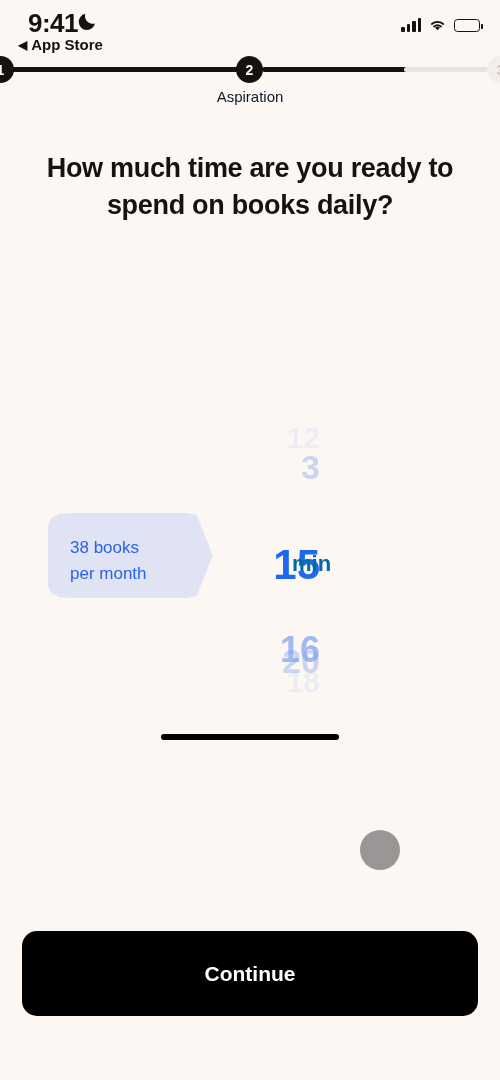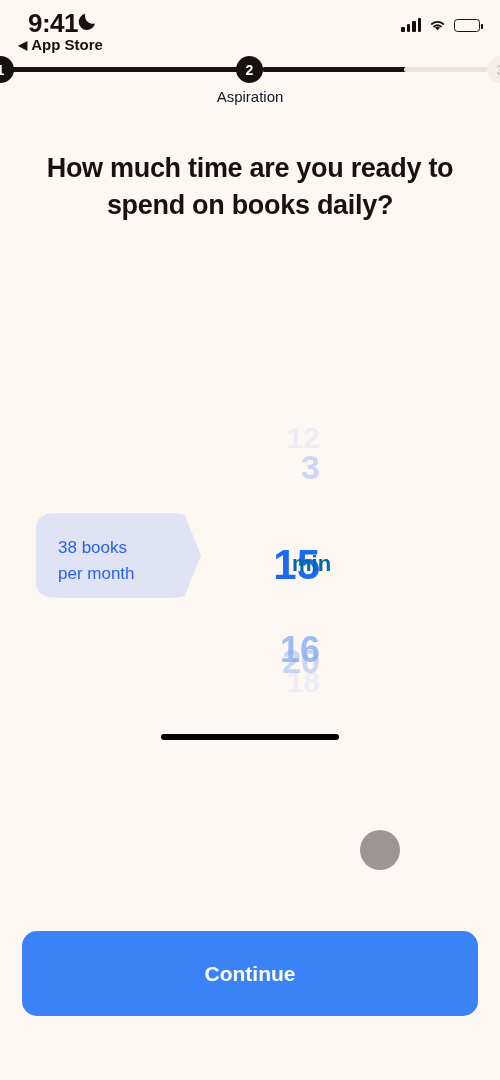--- a/index.html
+++ b/index.html
@@ -117,21 +117,21 @@
   .pr-5 { top:212px; height:48px; font-size:34px; opacity:0.40; line-height:48px; }
   .pr-6 { top:238px; height:38px; font-size:30px; opacity:0.12; line-height:38px; }
 
   .picker-unit {
     position:absolute; left:292px; top:126px;
     font-size:22px; font-weight:bold; color:#0369a1;
   }
 
   
   .callout {
-    position:absolute; left:36px; top:513px;
+    position:absolute; left:48px; top:513px;
     width:165px; height:85px;
   }
   .callout-shape {
     position:absolute; inset:0;
     background:#DFE3F4;
     clip-path: polygon(
       0% 14%, 2% 6%, 7% 1%, 14% 0%,
       84% 0%, 90% 2%, 100% 50%,
       90% 98%, 84% 100%, 14% 100%,
       7% 99%, 2% 94%, 0% 86%
@@ -147,21 +147,21 @@
   .cursor-dot {
     position:absolute; left:360px; top:830px;
     width:40px; height:40px; border-radius:50%;
     background:#9B9695;
   }
 
   
   .continue-btn {
     position:absolute; left:22px; top:931px;
     width:456px; height:85px;
-    background:#3b82f6; border:none; border-radius:15px;
+    background:#000000; border:none; border-radius:15px;
     color:#fff; font-size:21px; font-weight:bold;
     font-family:"Liberation Sans", sans-serif;
     cursor:pointer;
   }
 
   
   .home-indicator {
     position:absolute; left:50%; transform:translateX(-50%);
     bottom:16px; width:178px; height:6px;
     background:#000; border-radius:4px;

